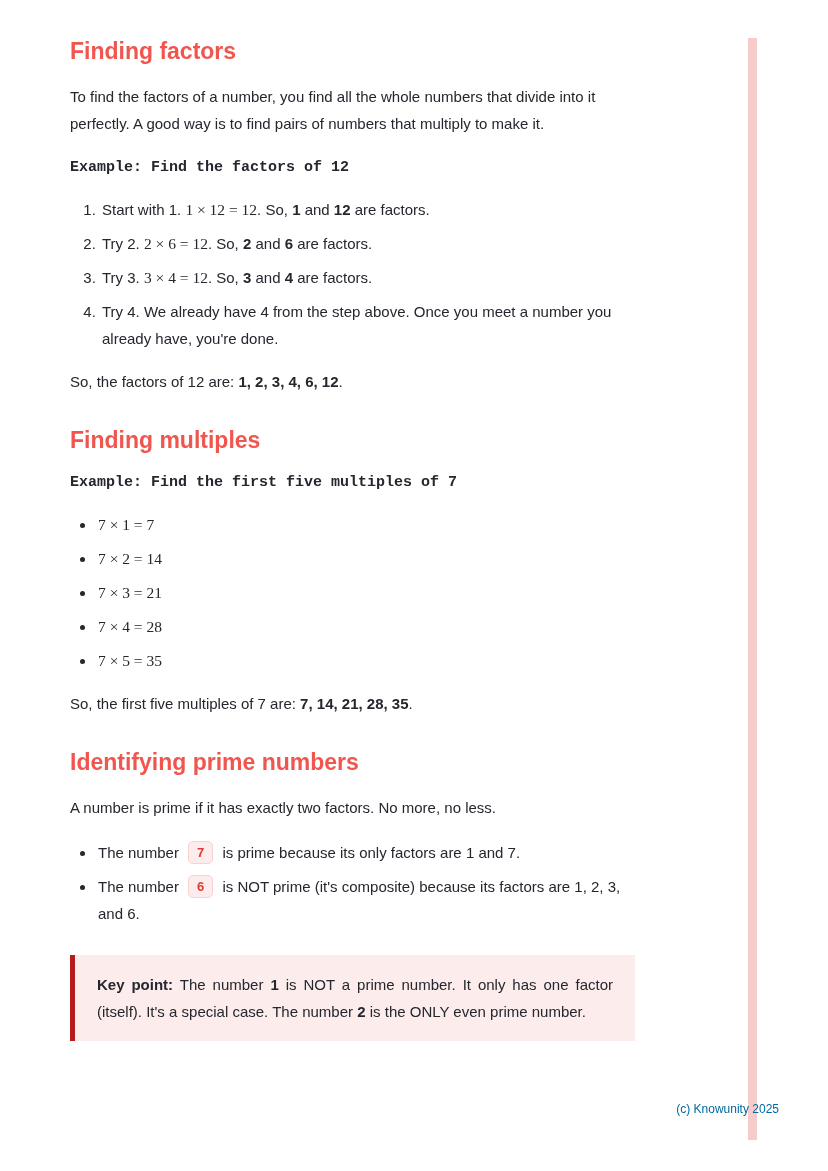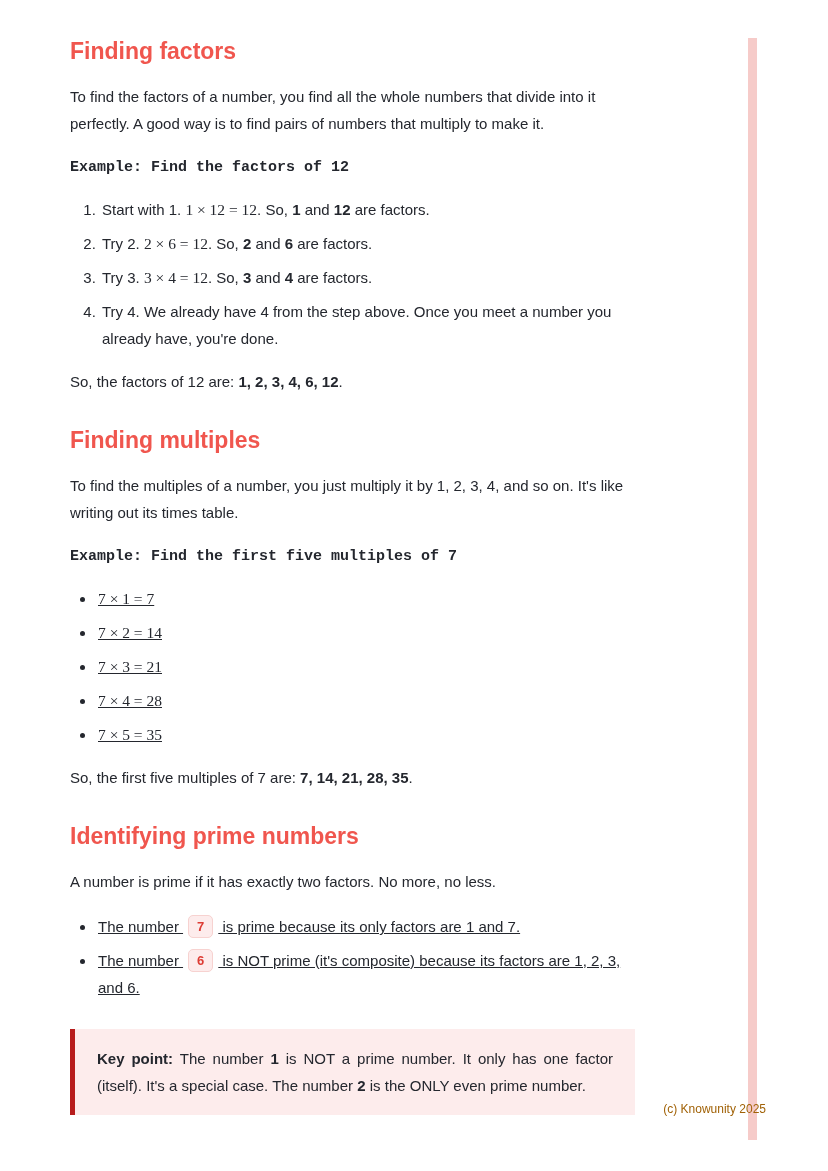--- a/index.html
+++ b/index.html
@@ -42,21 +42,20 @@
   }
   ol.steps-list li {
     font-size: 15px;
     line-height: 27px;
     margin-bottom: 7px;
     padding-left: 2px;
   }
   ul.bullet-list {
     margin: 0 0 16px 0;
     padding-left: 26px;
-    text-decoration: underline;
   }
   ul.bullet-list li {
     font-size: 15px;
     line-height: 27px;
     margin-bottom: 7px;
     padding-left: 2px;
   }
   .math {
     font-family: "Liberation Serif", serif;
     font-size: 15.5px;
@@ -90,23 +89,23 @@
     left: 748px;
     top: 38px;
     width: 9px;
     height: 1102px;
     background: #f6cbc9;
     z-index: 1;
   }
   .page-footer {
     position: absolute;
     top: 1102px;
-    right: 62px;
+    right: 49px;
     font-size: 12px;
-    color: #a16207;
+    color: #0369a1;
     z-index: 3;
   }
 </style>
 </head>
 <body>
 
 <div class="side-bar"></div>
 
 <div class="content">
 
@@ -130,21 +129,20 @@
       <span>Try 4. We already have 4 from the step above. Once you meet a number you already have, you're done.</span>
     </li>
   </ol>
 
   <p class="body-text result-line">
     <span>So, the factors of 12 are: </span><span class="b">1, 2, 3, 4, 6, 12</span><span>.</span>
   </p>
 
   <h2 class="section-heading">Finding multiples</h2>
 
-  <p class="body-text">To find the multiples of a number, you just multiply it by 1, 2, 3, 4, and so on. It's like writing out its times table.</p>
 
   <p class="example-title">Example: Find the first five multiples of 7</p>
 
   <ul class="bullet-list">
     <li><span class="math">7 × 1 = 7</span></li>
     <li><span class="math">7 × 2 = 14</span></li>
     <li><span class="math">7 × 3 = 21</span></li>
     <li><span class="math">7 × 4 = 28</span></li>
     <li><span class="math">7 × 5 = 35</span></li>
   </ul>

